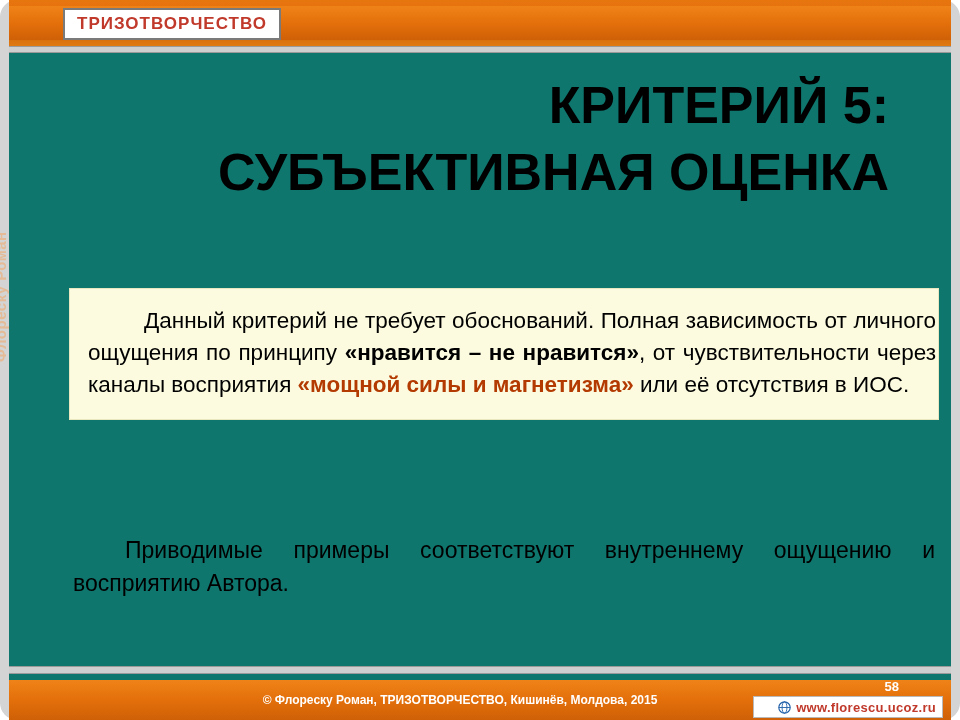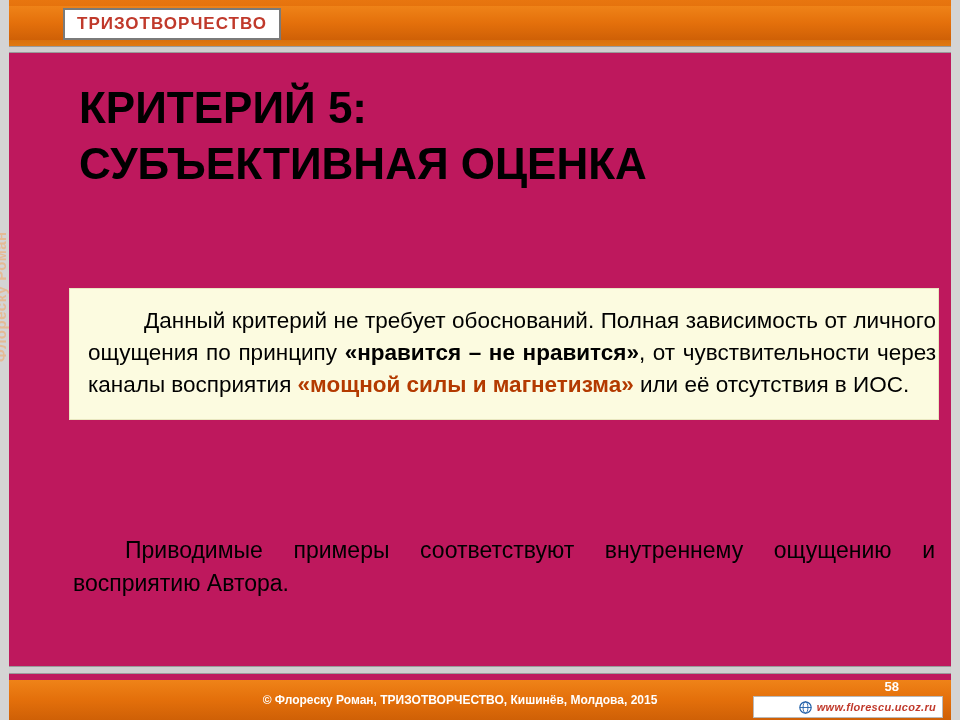--- a/index.html
+++ b/index.html
@@ -10,24 +10,25 @@
     width: 960px;
     height: 720px;
     font-family: "Liberation Sans", sans-serif;
     background: #ffffff;
     overflow: hidden;
   }
   .slide {
     position: relative;
     width: 960px;
     height: 720px;
-    background: #be185d;
+    background: #0f766e;
     box-sizing: border-box;
     border-left: 9px solid #d4d4d4;
     border-right: 9px solid #d4d4d4;
+    border-radius: 17px;
   }
 
   
   .top-banner {
     position: absolute;
     left: 0;
     top: 0;
     width: 942px;
     height: 46px;
     background: linear-gradient(to bottom, #e8760f 0%, #df6a08 45%, #c85a05 55%, #e07a12 100%);
@@ -88,27 +89,26 @@
     text-align: left;
     pointer-events: none;
   }
 
   
   .title {
     position: absolute;
     left: 70px;
     top: 72px;
     width: 810px;
-    text-align: left;
-    font-size: 44px;
+    text-align: right;
+    font-size: 52px;
     font-weight: bold;
     line-height: 1.28;
     color: #000000;
     white-space: pre-line;
-    margin-top: 8px;
   }
 
   
   .callout {
     position: absolute;
     left: 60px;
     top: 288px;
     width: 870px;
     box-sizing: border-box;
     background: #fcfbe0;
@@ -192,25 +192,24 @@
     justify-content: flex-end;
     padding-right: 6px;
     box-sizing: border-box;
   }
   .site-plate .globe {
     margin-right: 5px;
     display: inline-flex;
     align-items: center;
   }
   .site-text {
-    font-size: 11px;
+    font-size: 13px;
     font-weight: bold;
     color: #c0392b;
     letter-spacing: 0.3px;
-    font-style: italic;
   }
   .slide-number {
     position: absolute;
     right: 52px;
     bottom: 26px;
     font-size: 13px;
     font-weight: bold;
     color: #ffffff;
   }
 </style>

